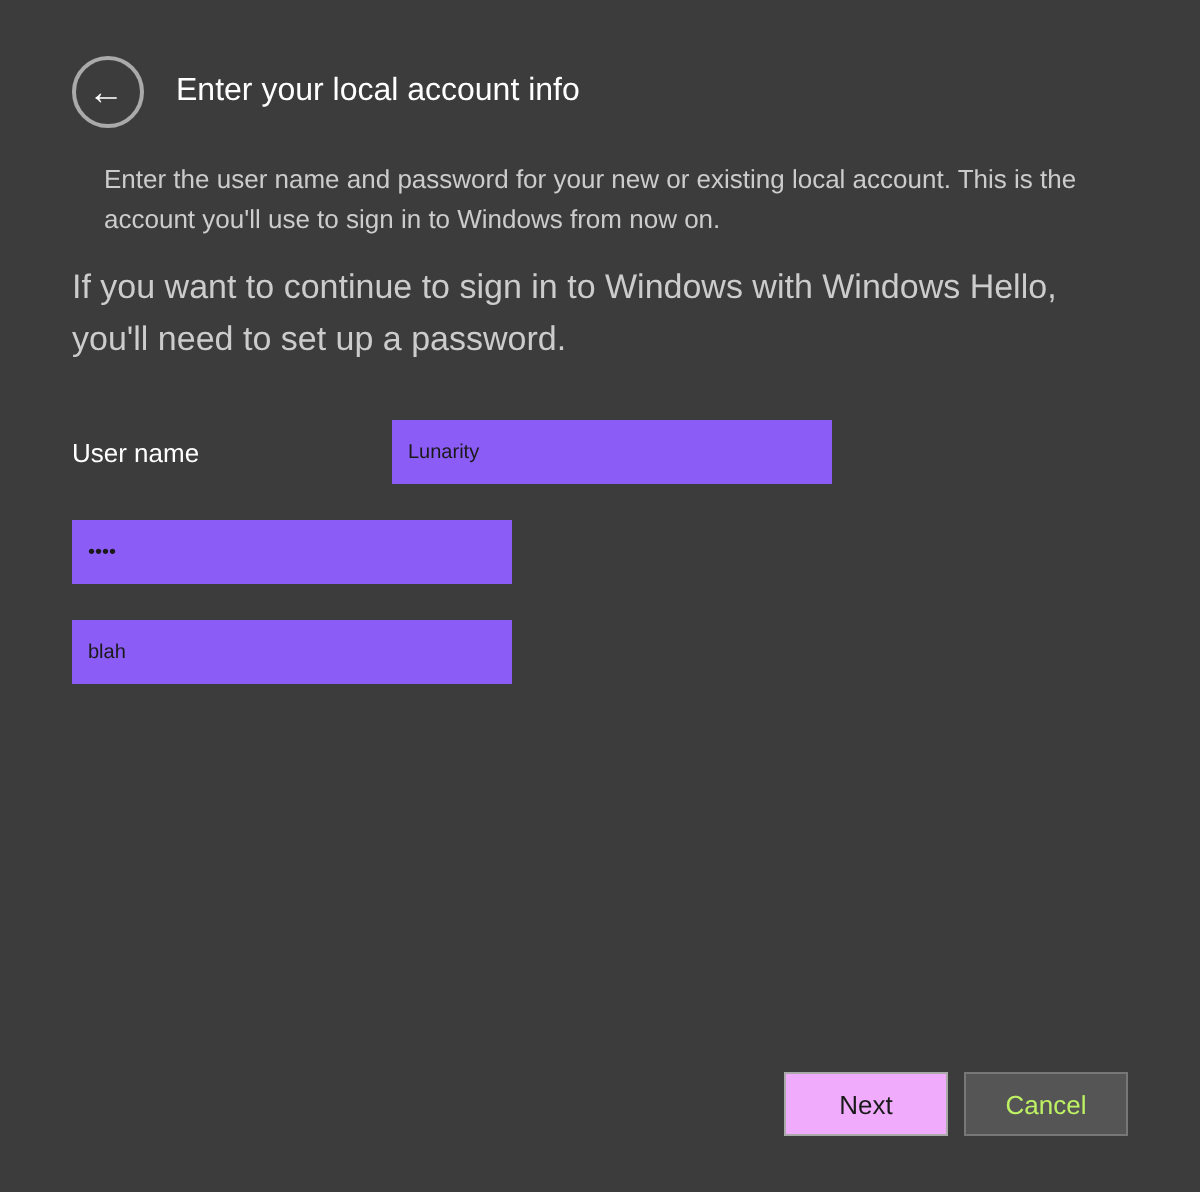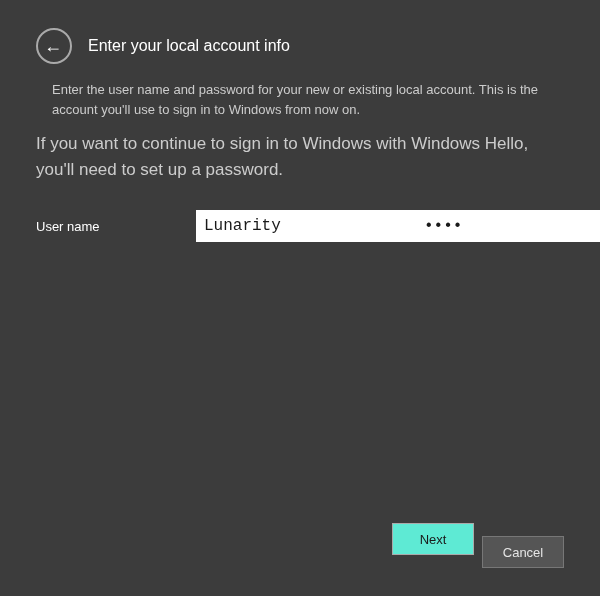--- a/index.html
+++ b/index.html
@@ -69,48 +69,48 @@
 
     .description-second {
       font-size: 17px;
       color: #cccccc;
       line-height: 1.5;
       margin-bottom: 28px;
     }
 
     .form-area {
       display: flex;
-      flex-direction: row;
+      flex-direction: column;
       gap: 0;
     }
 
     .form-row {
       display: flex;
       align-items: center;
       margin-bottom: 18px;
     }
 
     .form-label {
       width: 160px;
       font-size: 13px;
       color: #ffffff;
       flex-shrink: 0;
     }
 
     .form-input {
       flex: 1;
       max-width: 220px;
       height: 32px;
-      background-color: #ffffff;
+      background-color: #8b5cf6;
       border: none;
       outline: none;
       padding: 4px 8px;
-      font-size: 16px;
+      font-size: 10px;
       color: #1a1a1a;
-      font-family: Liberation Mono, monospace;
+      font-family: Liberation Sans, sans-serif;
     }
 
     .footer {
       margin-top: auto;
       display: flex;
       justify-content: flex-end;
       gap: 8px;
       padding-top: 16px;
     }
 
@@ -118,30 +118,29 @@
       min-width: 82px;
       height: 32px;
       padding: 0 16px;
       font-size: 13px;
       font-family: 'Segoe UI', Arial, sans-serif;
       cursor: pointer;
       border: none;
     }
 
     .btn-next {
-      background-color: #5eead4;
+      background-color: #f0abfc;
       color: #1a1a1a;
       border: 1px solid #aaaaaa;
     }
 
     .btn-cancel {
       background-color: #555555;
-      color: #e5e5e5;
+      color: #bef264;
       border: 1px solid #777777;
-      margin-top: 13px;
     }
   </style>
 </head>
 <body>
 
 <div class="container">
 
   <div class="header">
     <div class="back-button">
       <span class="back-arrow">←</span>

